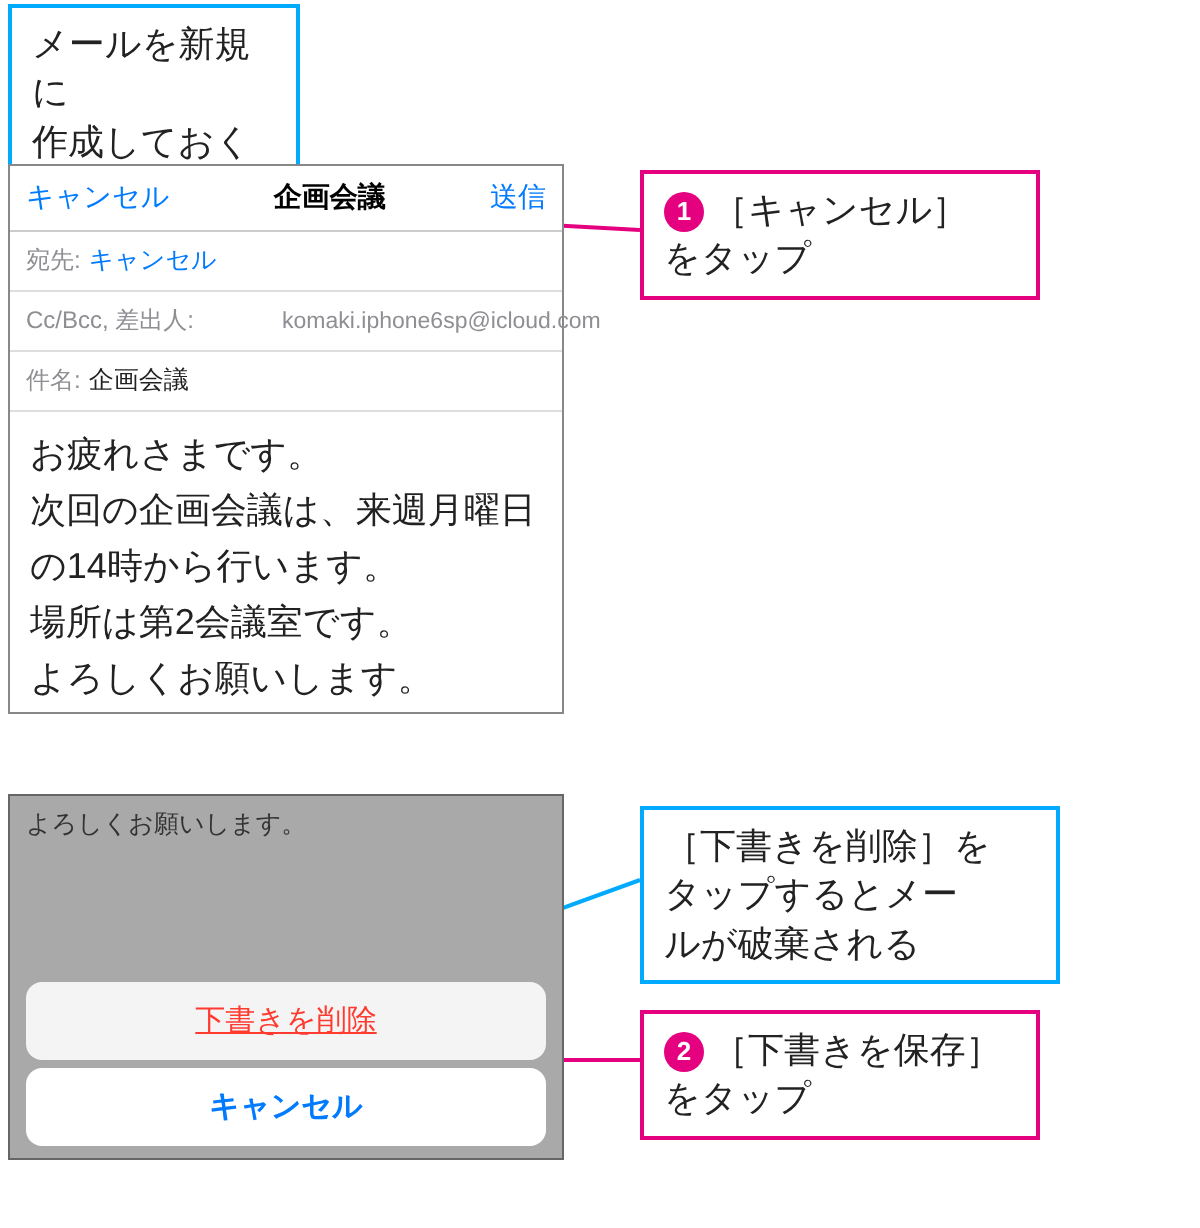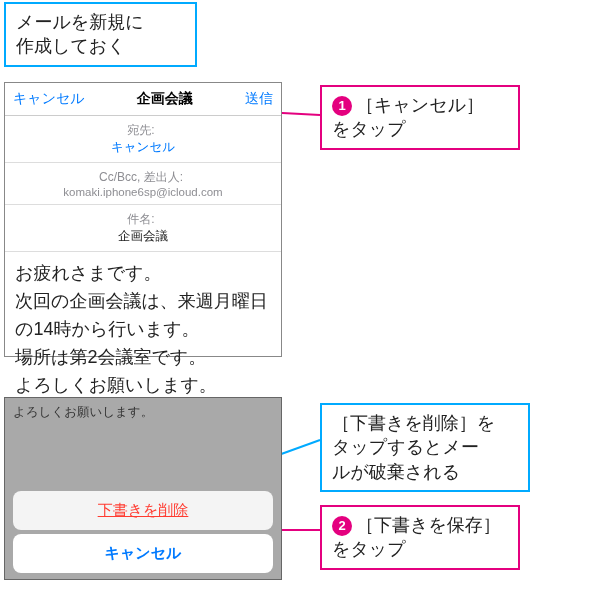--- a/index.html
+++ b/index.html
@@ -51,35 +51,34 @@
     background: #fff;
     font-size: 13px;
     color: #222;
   }
   .row {
     border-bottom: 1px solid #ddd;
     padding: 6px 8px;
     min-height: 28px;
     display: flex;
     align-items: center;
-    flex-direction: column;
   }
   .navbar {
     display: flex;
     align-items: center;
     justify-content: space-between;
     padding: 7px 8px;
     border-bottom: 1px solid #ccc;
   }
   .nav-btn { color: #007aff; font-size: 14px; }
   .nav-title { font-weight: bold; font-size: 14px; color:#000; }
   .field-label { color: #8e8e93; font-size: 12px; margin-right: 4px; white-space: nowrap; }
   .field-value { font-size: 12.5px; }
   .link-blue { color: #007aff; }
-  .gray-text { color: #8e8e93; }
+  .gray-text { color: #8e8e93; margin-left: 40px; }
   .body-text {
     padding: 8px 10px 12px;
     font-size: 18px;
     line-height: 1.55;
   }
   
   .phone-sheet {
     position: absolute;
     left: 4px;
     width: 278px;
@@ -129,21 +128,21 @@
     top: 0; left: 0;
     width: 600px; height: 614px;
     pointer-events: none;
   }
 </style>
 </head>
 <body>
 
 <div class="stage">
 
-  <div class="callout" style="top:2px; left:4px; width:193px;">
+  <div class="callout" style="top:2px; left:4px; width:146px;">
     <span style="white-space:pre-line;">メールを新規に
 作成しておく</span>
   </div>
 
   <div class="callout callout-pink" style="top:85px; left:320px; width:200px;">
     <span class="num-badge">1</span><span style="white-space:pre-line; vertical-align:top;text-align:center;">［キャンセル］
 をタップ</span>
   </div>
 
   <div class="callout" style="top:403px; left:320px; width:210px;">

